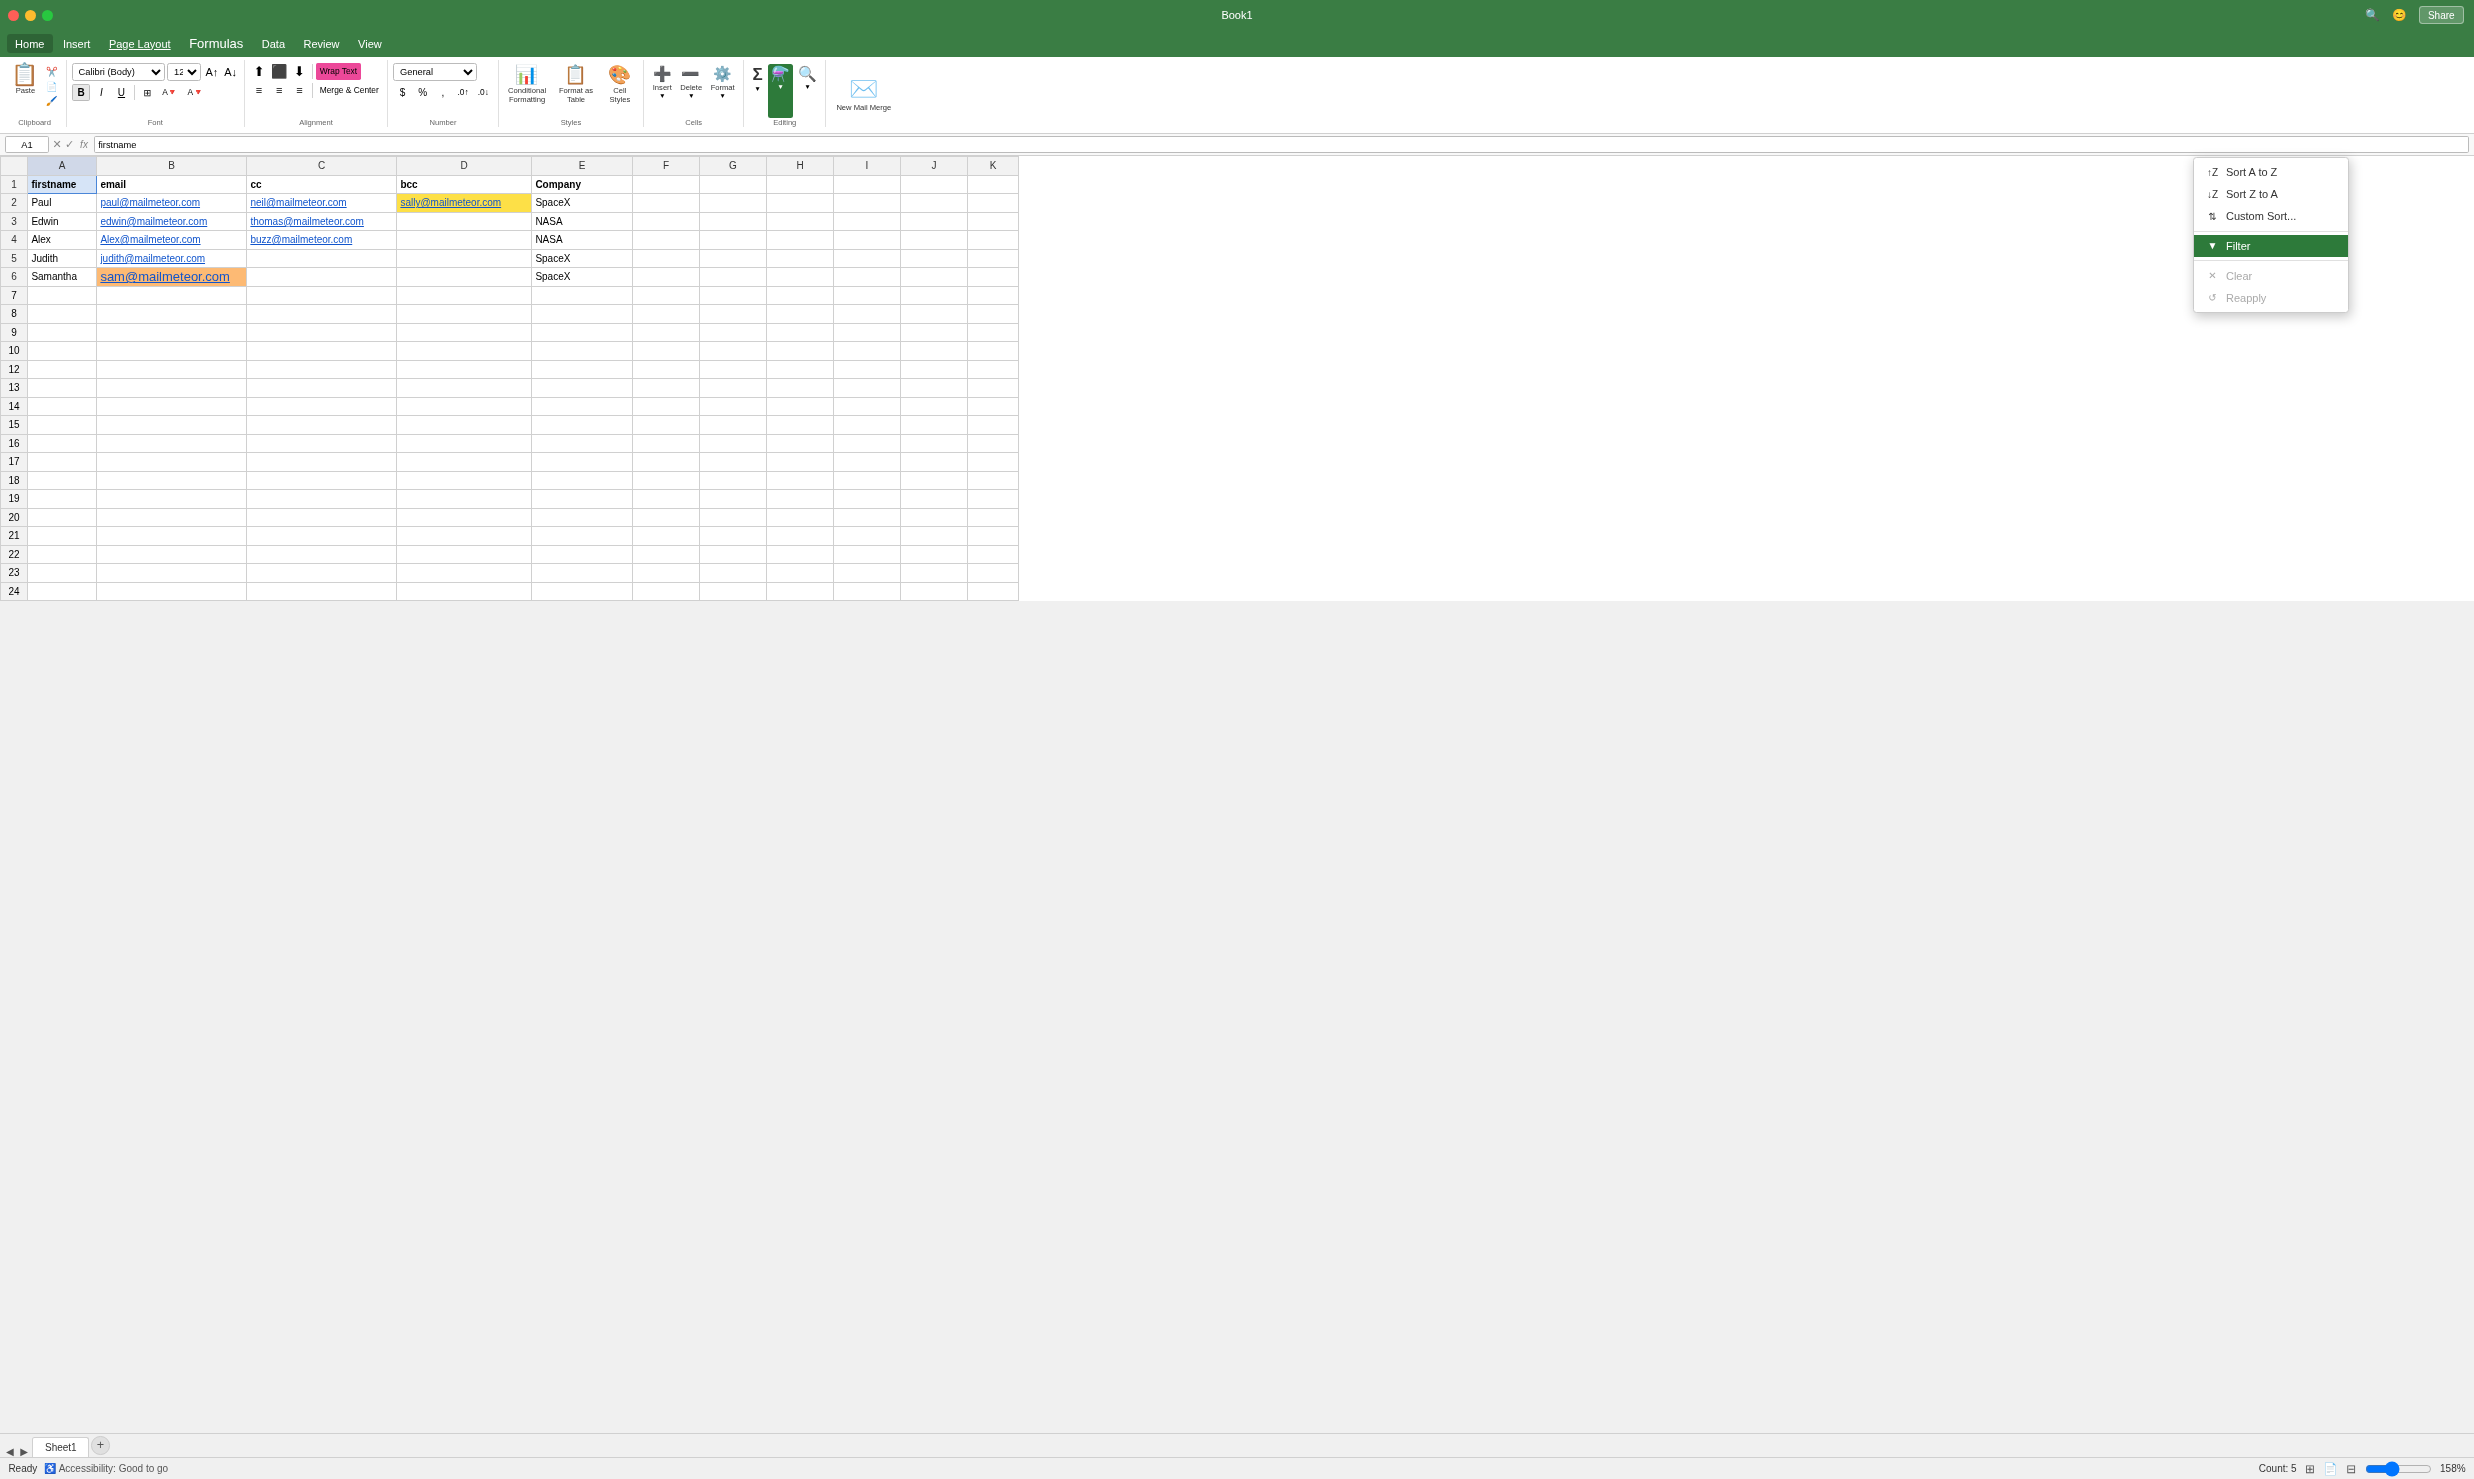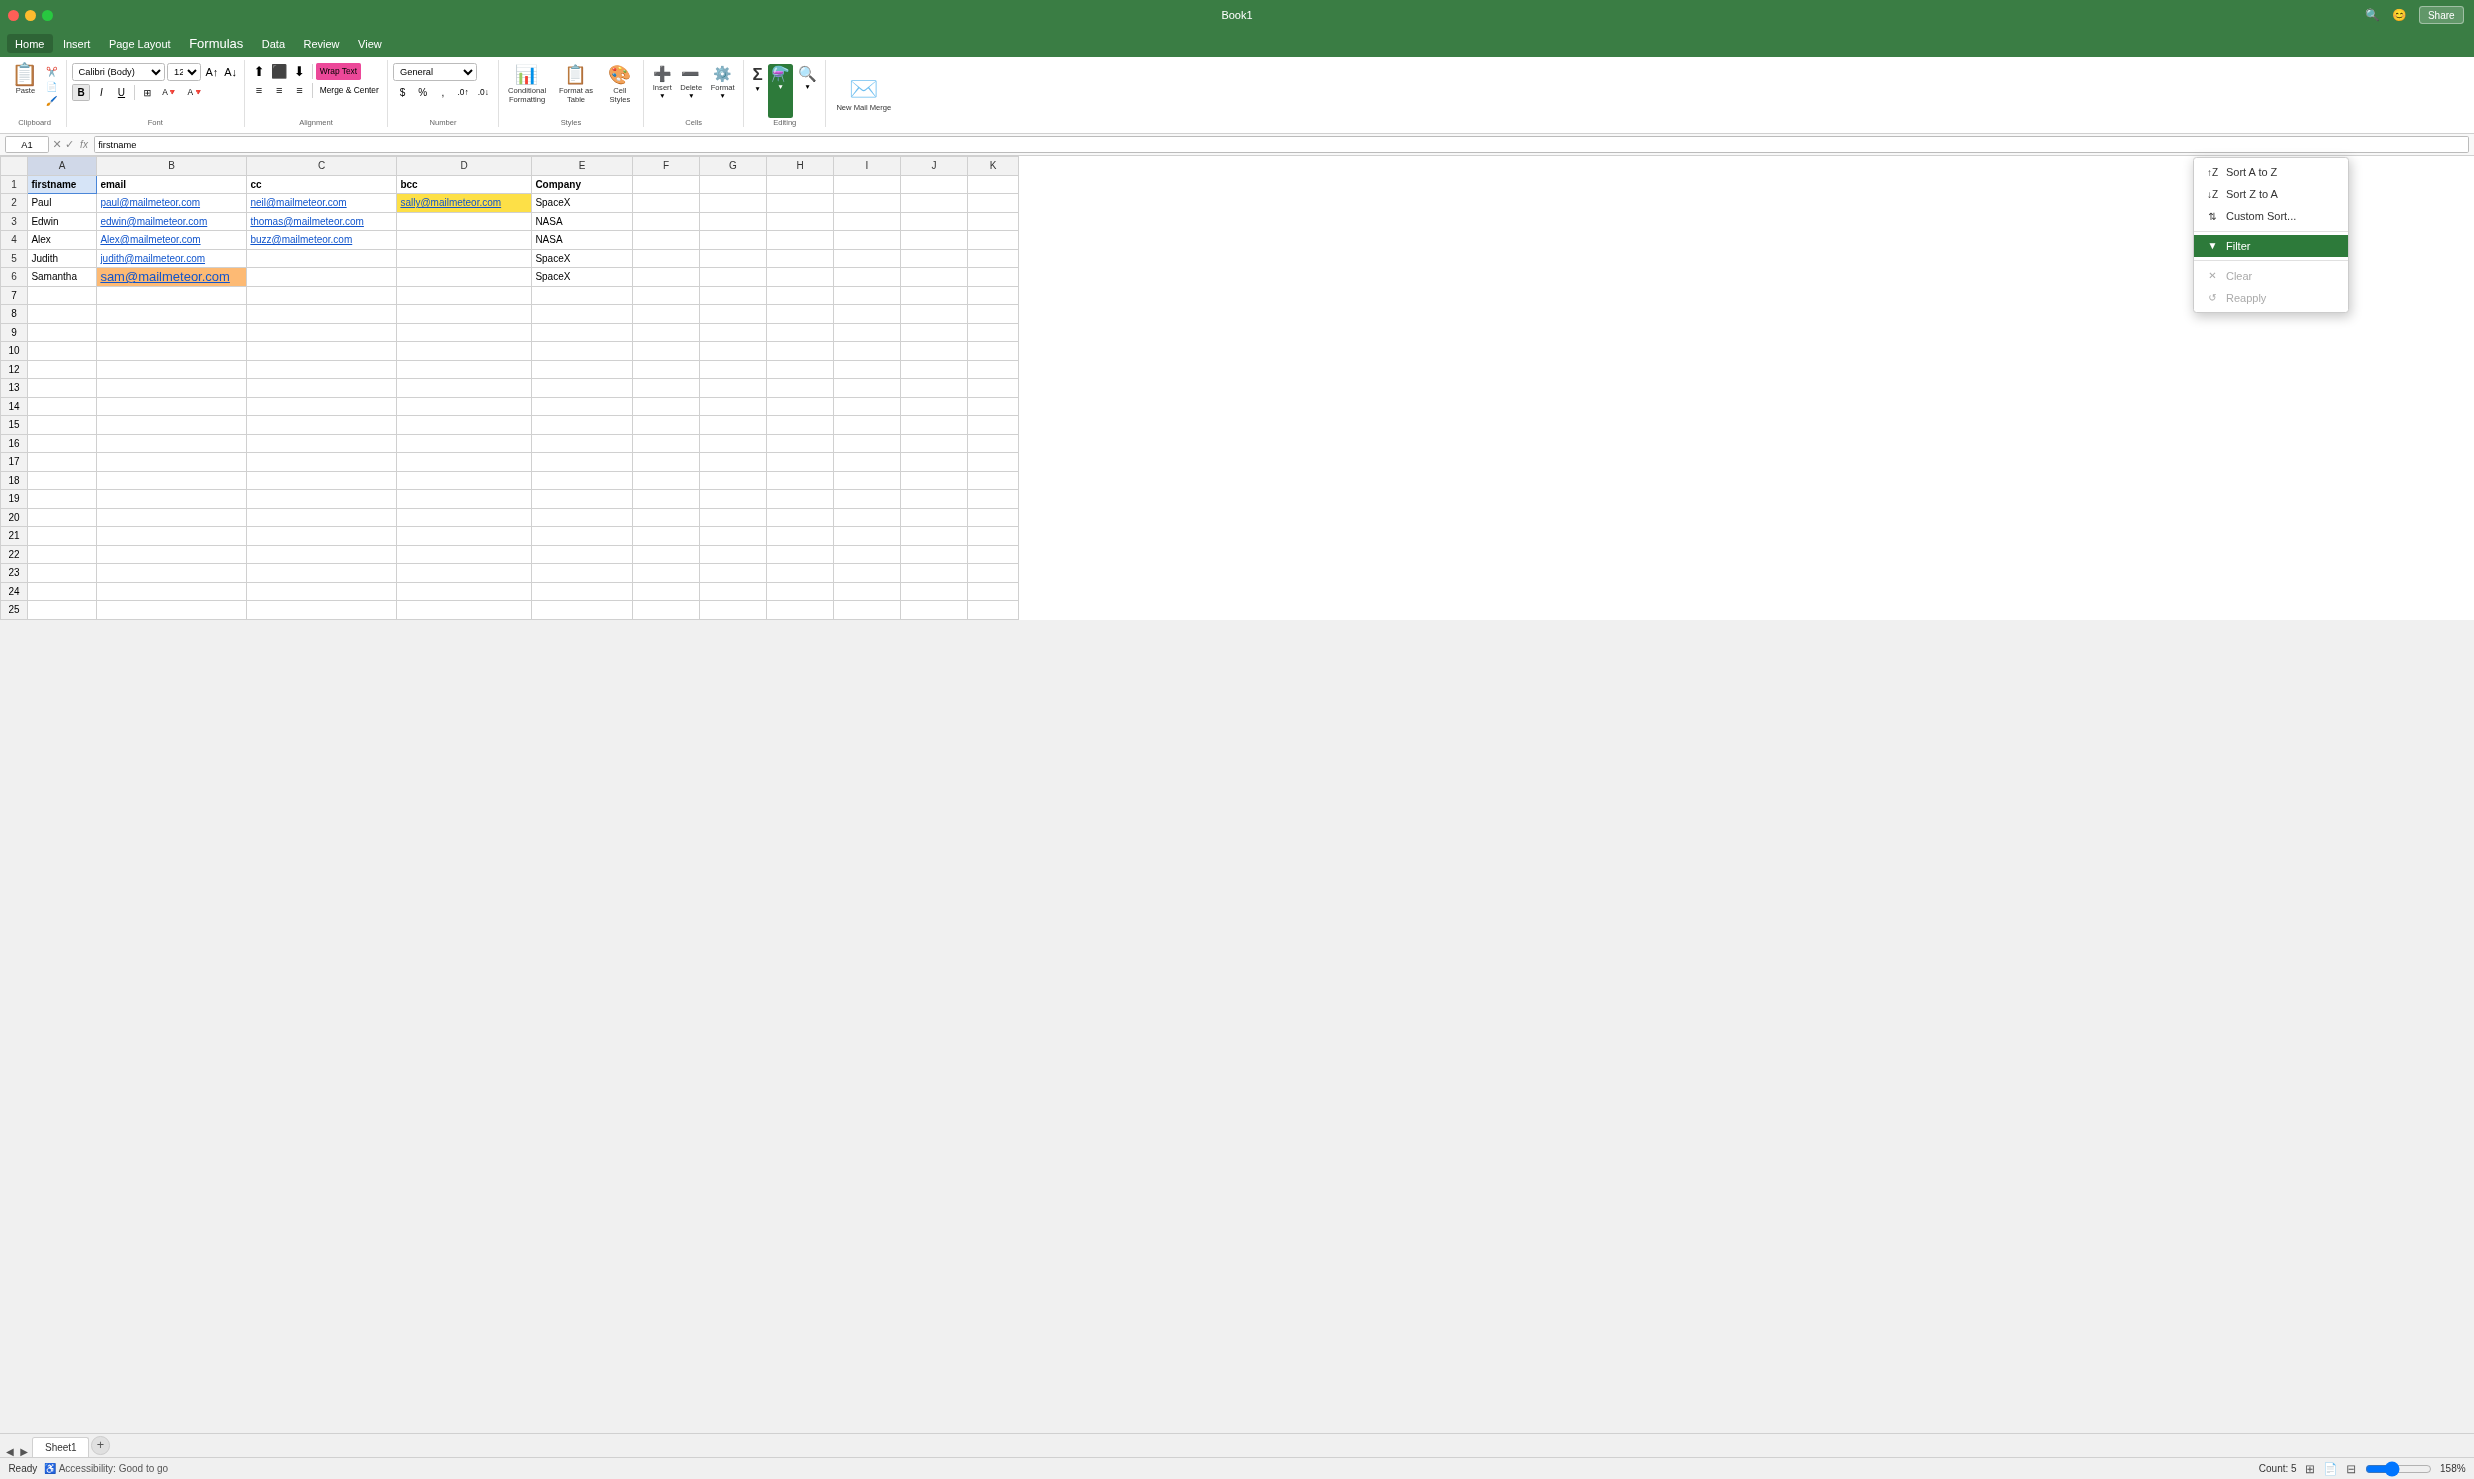--- a/index.html
+++ b/index.html
@@ -19,21 +19,21 @@
   <div style="position:absolute;right:10px;display:flex;gap:11.8px;align-items:center;">
     <span style="color:white;font-size:11.8px;cursor:pointer;">🔍</span>
     <span style="color:white;font-size:11.8px;cursor:pointer;">😊</span>
     <button style="background:rgba(255,255,255,0.2);border:0.8px solid rgba(255,255,255,0.4);color:white;border-radius:3.4px;padding:2.5px 8.4px;font-size:10px;cursor:pointer;font-family:-apple-system,Arial,sans-serif;">Share</button>
   </div>
 </div>
 
 <div style="background:#3a7d44;height:27px;display:flex;align-items:center;padding:0 6.7px;gap:1.7px;">
   <span style="color:white;padding:3.4px 8.4px;border-radius:3.4px;background:rgba(0,0,0,0.2);font-size:11px;cursor:pointer;font-family:-apple-system,Arial,sans-serif;">Home</span>
   <span style="color:white;padding:3.4px 8.4px;border-radius:3.4px;font-size:11px;cursor:pointer;font-family:-apple-system,Arial,sans-serif;">Insert</span>
-  <span style="color:white;padding:3.4px 8.4px;border-radius:3.4px;font-size:11px;cursor:pointer;font-family:-apple-system,Arial,sans-serif;">Page Layout</span>
+  <span style="color:white;padding:3.4px 8.4px;border-radius:3.4px;font-size:11px;cursor:pointer;font-family:-apple-system,Arial,sans-serif;text-decoration:underline;">Page Layout</span>
   <span style="color:white;padding:3.4px 8.4px;border-radius:3.4px;font-size:13px;cursor:pointer;font-family:-apple-system,Arial,sans-serif;">Formulas</span>
   <span style="color:white;padding:3.4px 8.4px;border-radius:3.4px;font-size:11px;cursor:pointer;font-family:-apple-system,Arial,sans-serif;">Data</span>
   <span style="color:white;padding:3.4px 8.4px;border-radius:3.4px;font-size:11px;cursor:pointer;font-family:-apple-system,Arial,sans-serif;">Review</span>
   <span style="color:white;padding:3.4px 8.4px;border-radius:3.4px;font-size:11px;cursor:pointer;font-family:-apple-system,Arial,sans-serif;">View</span>
 </div>
 
 <div style="background:#ffffff;border-bottom:0.8px solid #d0d0d0;padding:3.4px 5px 1.7px;display:flex;align-items:flex-start;height:77px;overflow:hidden;font-family:-apple-system,Arial,sans-serif;">
 
   <div style="display:flex;flex-direction:column;align-items:center;border-right:0.8px solid #e0e0e0;padding:0 5px 0 3.4px;height:67px;justify-content:flex-start;">
     <div style="display:flex;gap:1.7px;flex:1;align-items:flex-start;padding-top:1.7px;">
@@ -541,34 +541,20 @@
           <td style="border:0.8px solid #d0d0d0;"></td>
           <td style="border:0.8px solid #d0d0d0;"></td>
           <td style="border:0.8px solid #d0d0d0;"></td>
           <td style="border:0.8px solid #d0d0d0;"></td>
           <td style="border:0.8px solid #d0d0d0;"></td>
           <td style="border:0.8px solid #d0d0d0;"></td>
           <td style="border:0.8px solid #d0d0d0;"></td>
           <td style="border:0.8px solid #d0d0d0;"></td>
           <td style="border:0.8px solid #d0d0d0;"></td>
         </tr>
-      <tr>
-          <td style="background:#f2f2f2;text-align:center;border:0.8px solid #d0d0d0;height:18.5px;font-size:10px;position:sticky;left:0;">25</td>
-          <td style="border:0.8px solid #d0d0d0;height:18.5px;"></td>
-          <td style="border:0.8px solid #d0d0d0;"></td>
-          <td style="border:0.8px solid #d0d0d0;"></td>
-          <td style="border:0.8px solid #d0d0d0;"></td>
-          <td style="border:0.8px solid #d0d0d0;"></td>
-          <td style="border:0.8px solid #d0d0d0;"></td>
-          <td style="border:0.8px solid #d0d0d0;"></td>
-          <td style="border:0.8px solid #d0d0d0;"></td>
-          <td style="border:0.8px solid #d0d0d0;"></td>
-          <td style="border:0.8px solid #d0d0d0;"></td>
-          <td style="border:0.8px solid #d0d0d0;"></td>
-        </tr>
     </tbody>
   </table>
 </div>
 
 <div style="position:fixed;top:157px;right:125px;background:white;border:0.8px solid #ccc;border-radius:3.4px;box-shadow:1.7px 3.4px 11.8px rgba(0,0,0,0.22);z-index:200;min-width:156px;padding:3.4px 0;font-family:-apple-system,Arial,sans-serif;">
   <div style="display:flex;align-items:center;padding:5px 11.8px;font-size:11px;cursor:pointer;color:#333;gap:6.7px;">
     <span style="width:13.5px;text-align:center;font-size:10px;">↑Z</span>
     <span>Sort A to Z</span>
   </div>
   <div style="display:flex;align-items:center;padding:5px 11.8px;font-size:11px;cursor:pointer;color:#333;gap:6.7px;">

